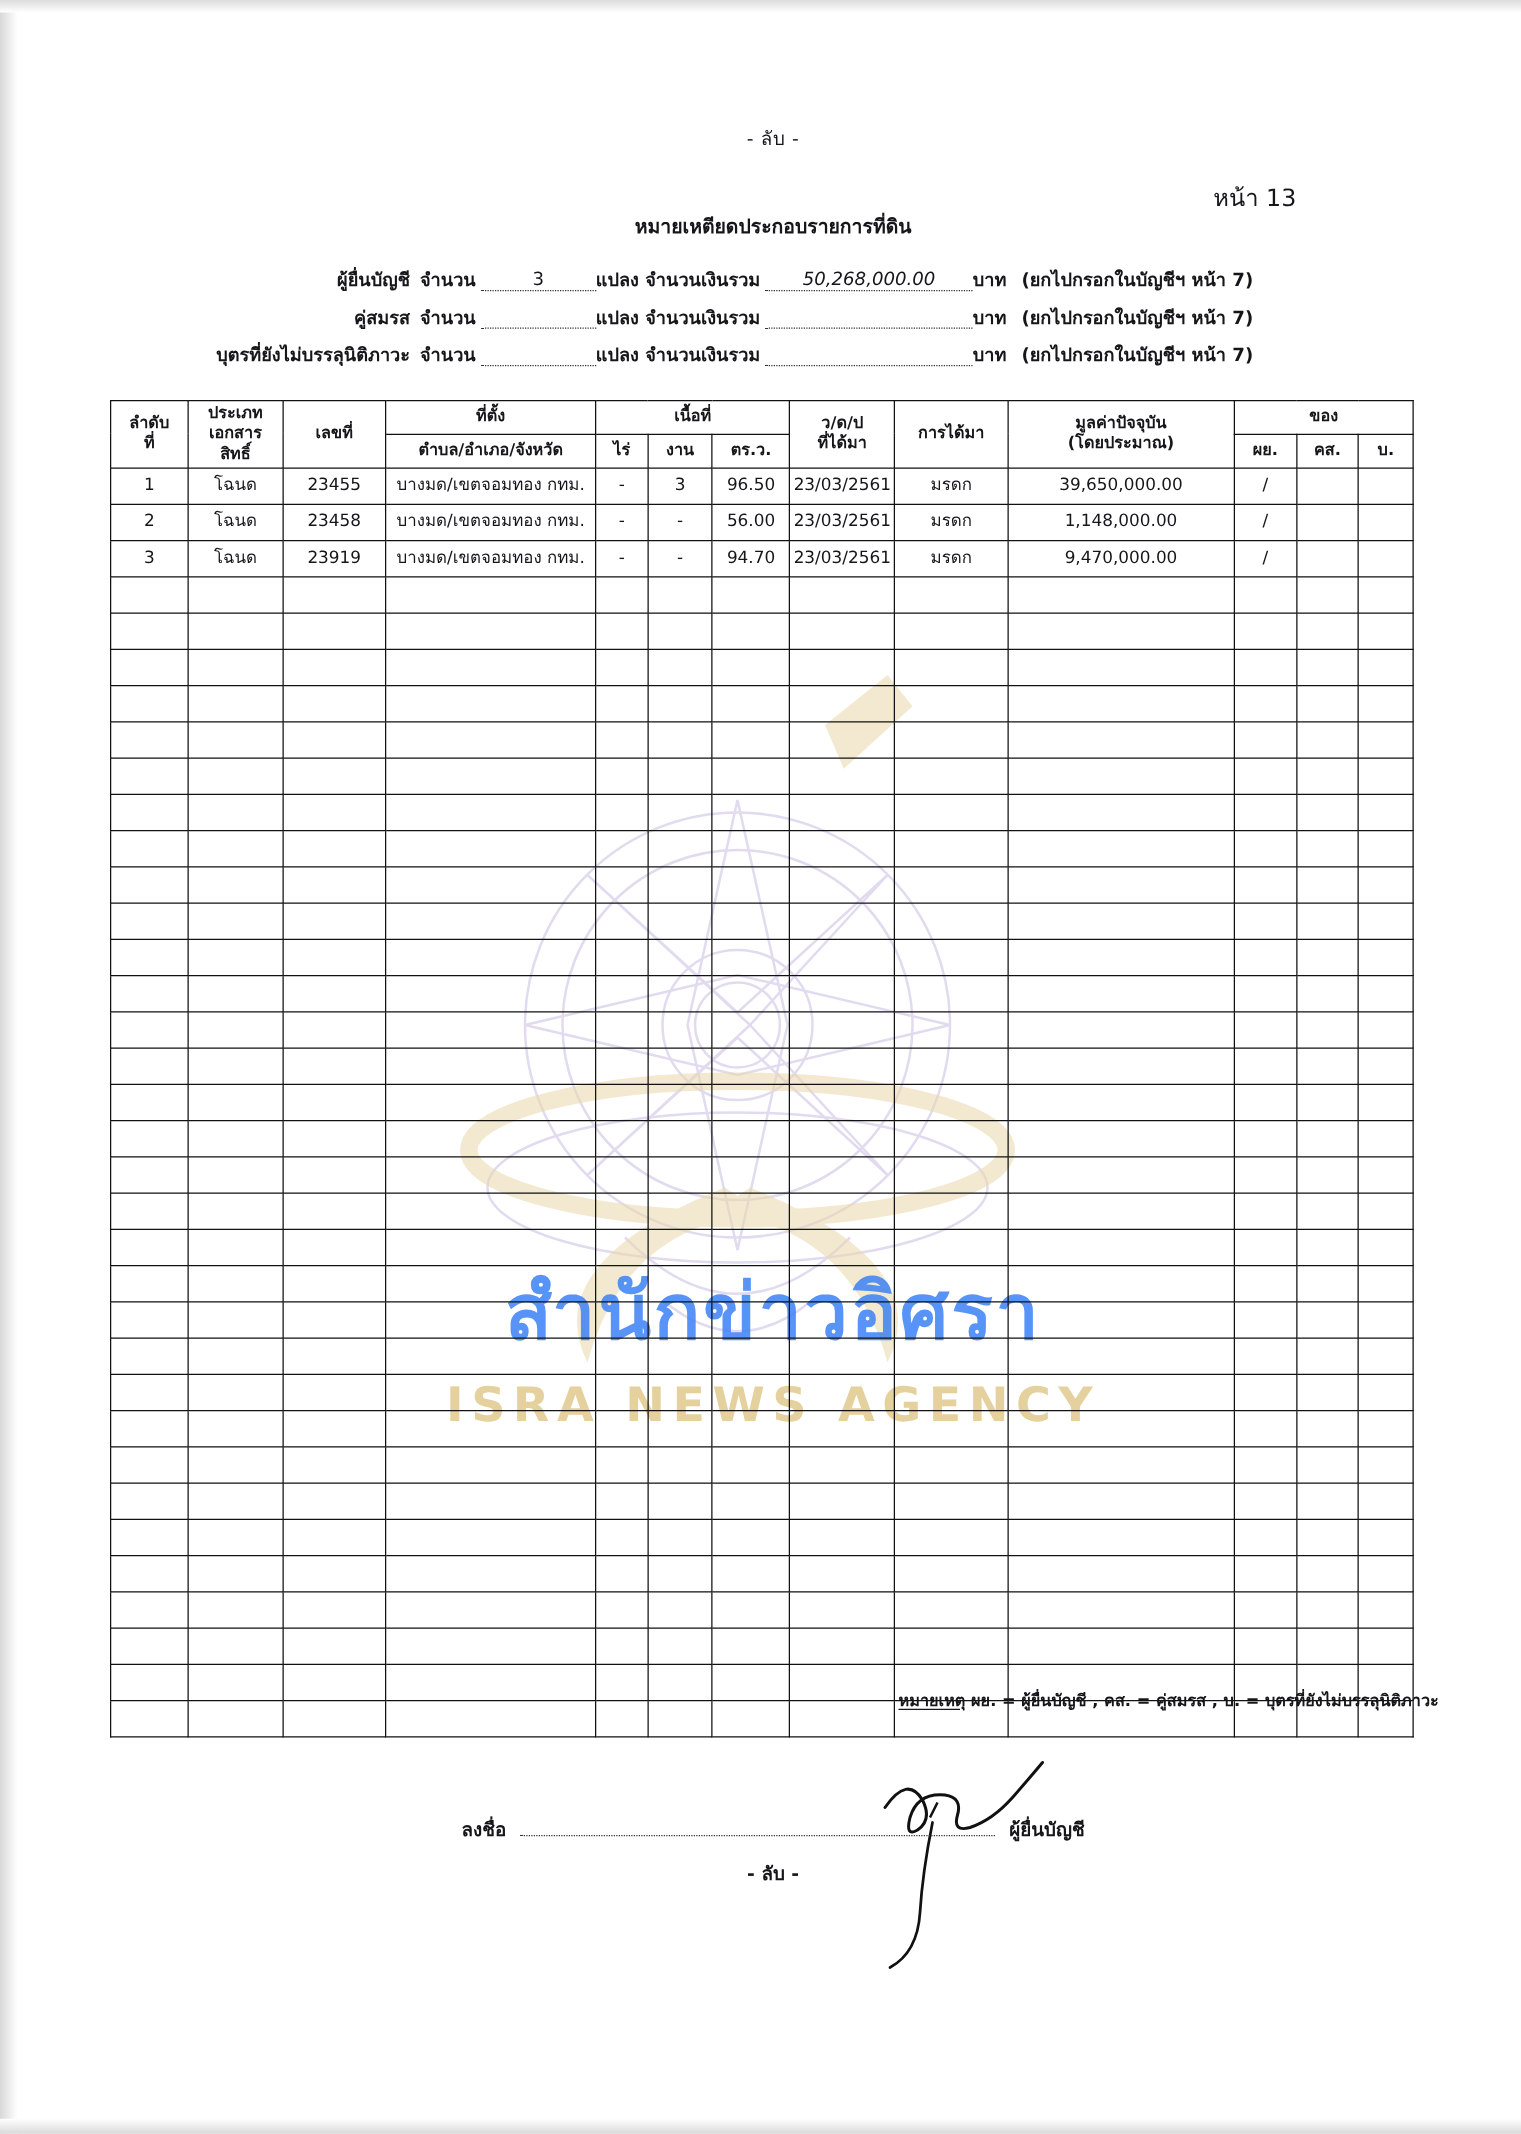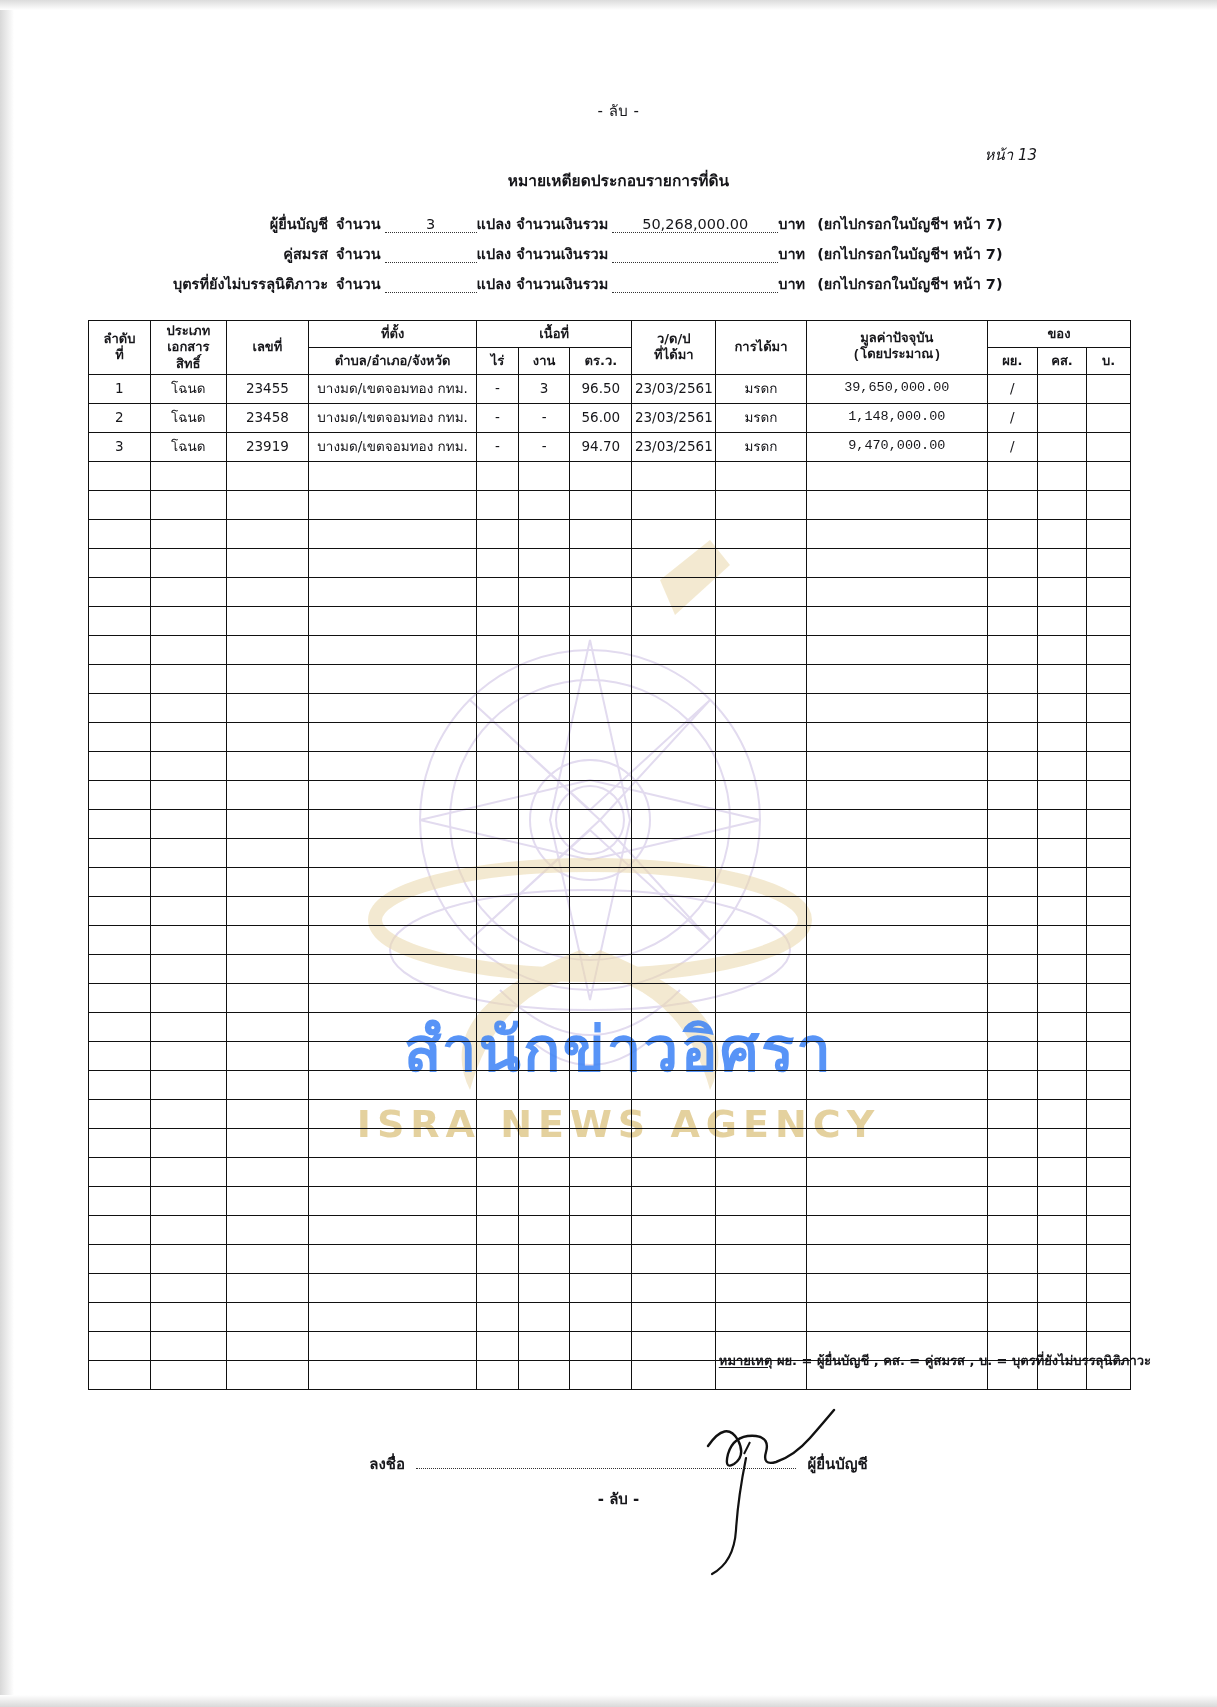--- a/index.html
+++ b/index.html
@@ -42,22 +42,21 @@
     left: 0;
     width: 100%;
     text-align: center;
     font-size: 15px;
     letter-spacing: 0.5px;
   }
   .page-no {
     position: absolute;
     top: 143px;
     right: 200px;
-    font-size: 15px;
-    font-style: italic;
+    font-size: 19px;
   }
   .doc-title {
     position: absolute;
     top: 168px;
     left: 0;
     width: 100%;
     text-align: center;
     font-size: 15.5px;
     font-weight: bold;
   }
@@ -88,21 +87,21 @@
   }
   .blank {
     border-bottom: 1px dotted #333;
     display: inline-block;
     text-align: center;
     font-weight: normal;
     position: relative;
     top: -2px;
   }
   .blank.b1 { width: 92px; }
-  .blank.b2 { width: 166px; }
+  .blank.b2 { width: 166px; font-style: italic; }
   .sum-note { font-weight: bold; padding-left: 8px; }
 
   
   table.land {
     position: absolute;
     top: 320px;
     left: 88px;
     width: 1043px;
     border-collapse: collapse;
     font-size: 13.5px;
@@ -125,21 +124,21 @@
   }
   .c-no { width: 58px; }
   .c-type { width: 72px; }
   .c-docno { width: 78px; }
   .c-loc { width: 163px; }
   .c-rai { width: 38px; }
   .c-ngan { width: 48px; }
   .c-wa { width: 58px; }
   .c-date { width: 80px; margin-left: 20px; }
   .c-acq { width: 86px; }
-  .c-value { width: 176px; font-family: Liberation Mono, monospace; }
+  .c-value { width: 176px; }
   .c-p1 { width: 46px; }
   .c-p2 { width: 46px; }
   .c-p3 { width: 40px; }
 
   td.loc-cell { text-align: center; font-size: 12.5px; }
   td.val-cell { text-align: center; }
   td.mark-cell { text-align: left; padding-left: 8px; }
 
   .footnote {
     position: absolute;

